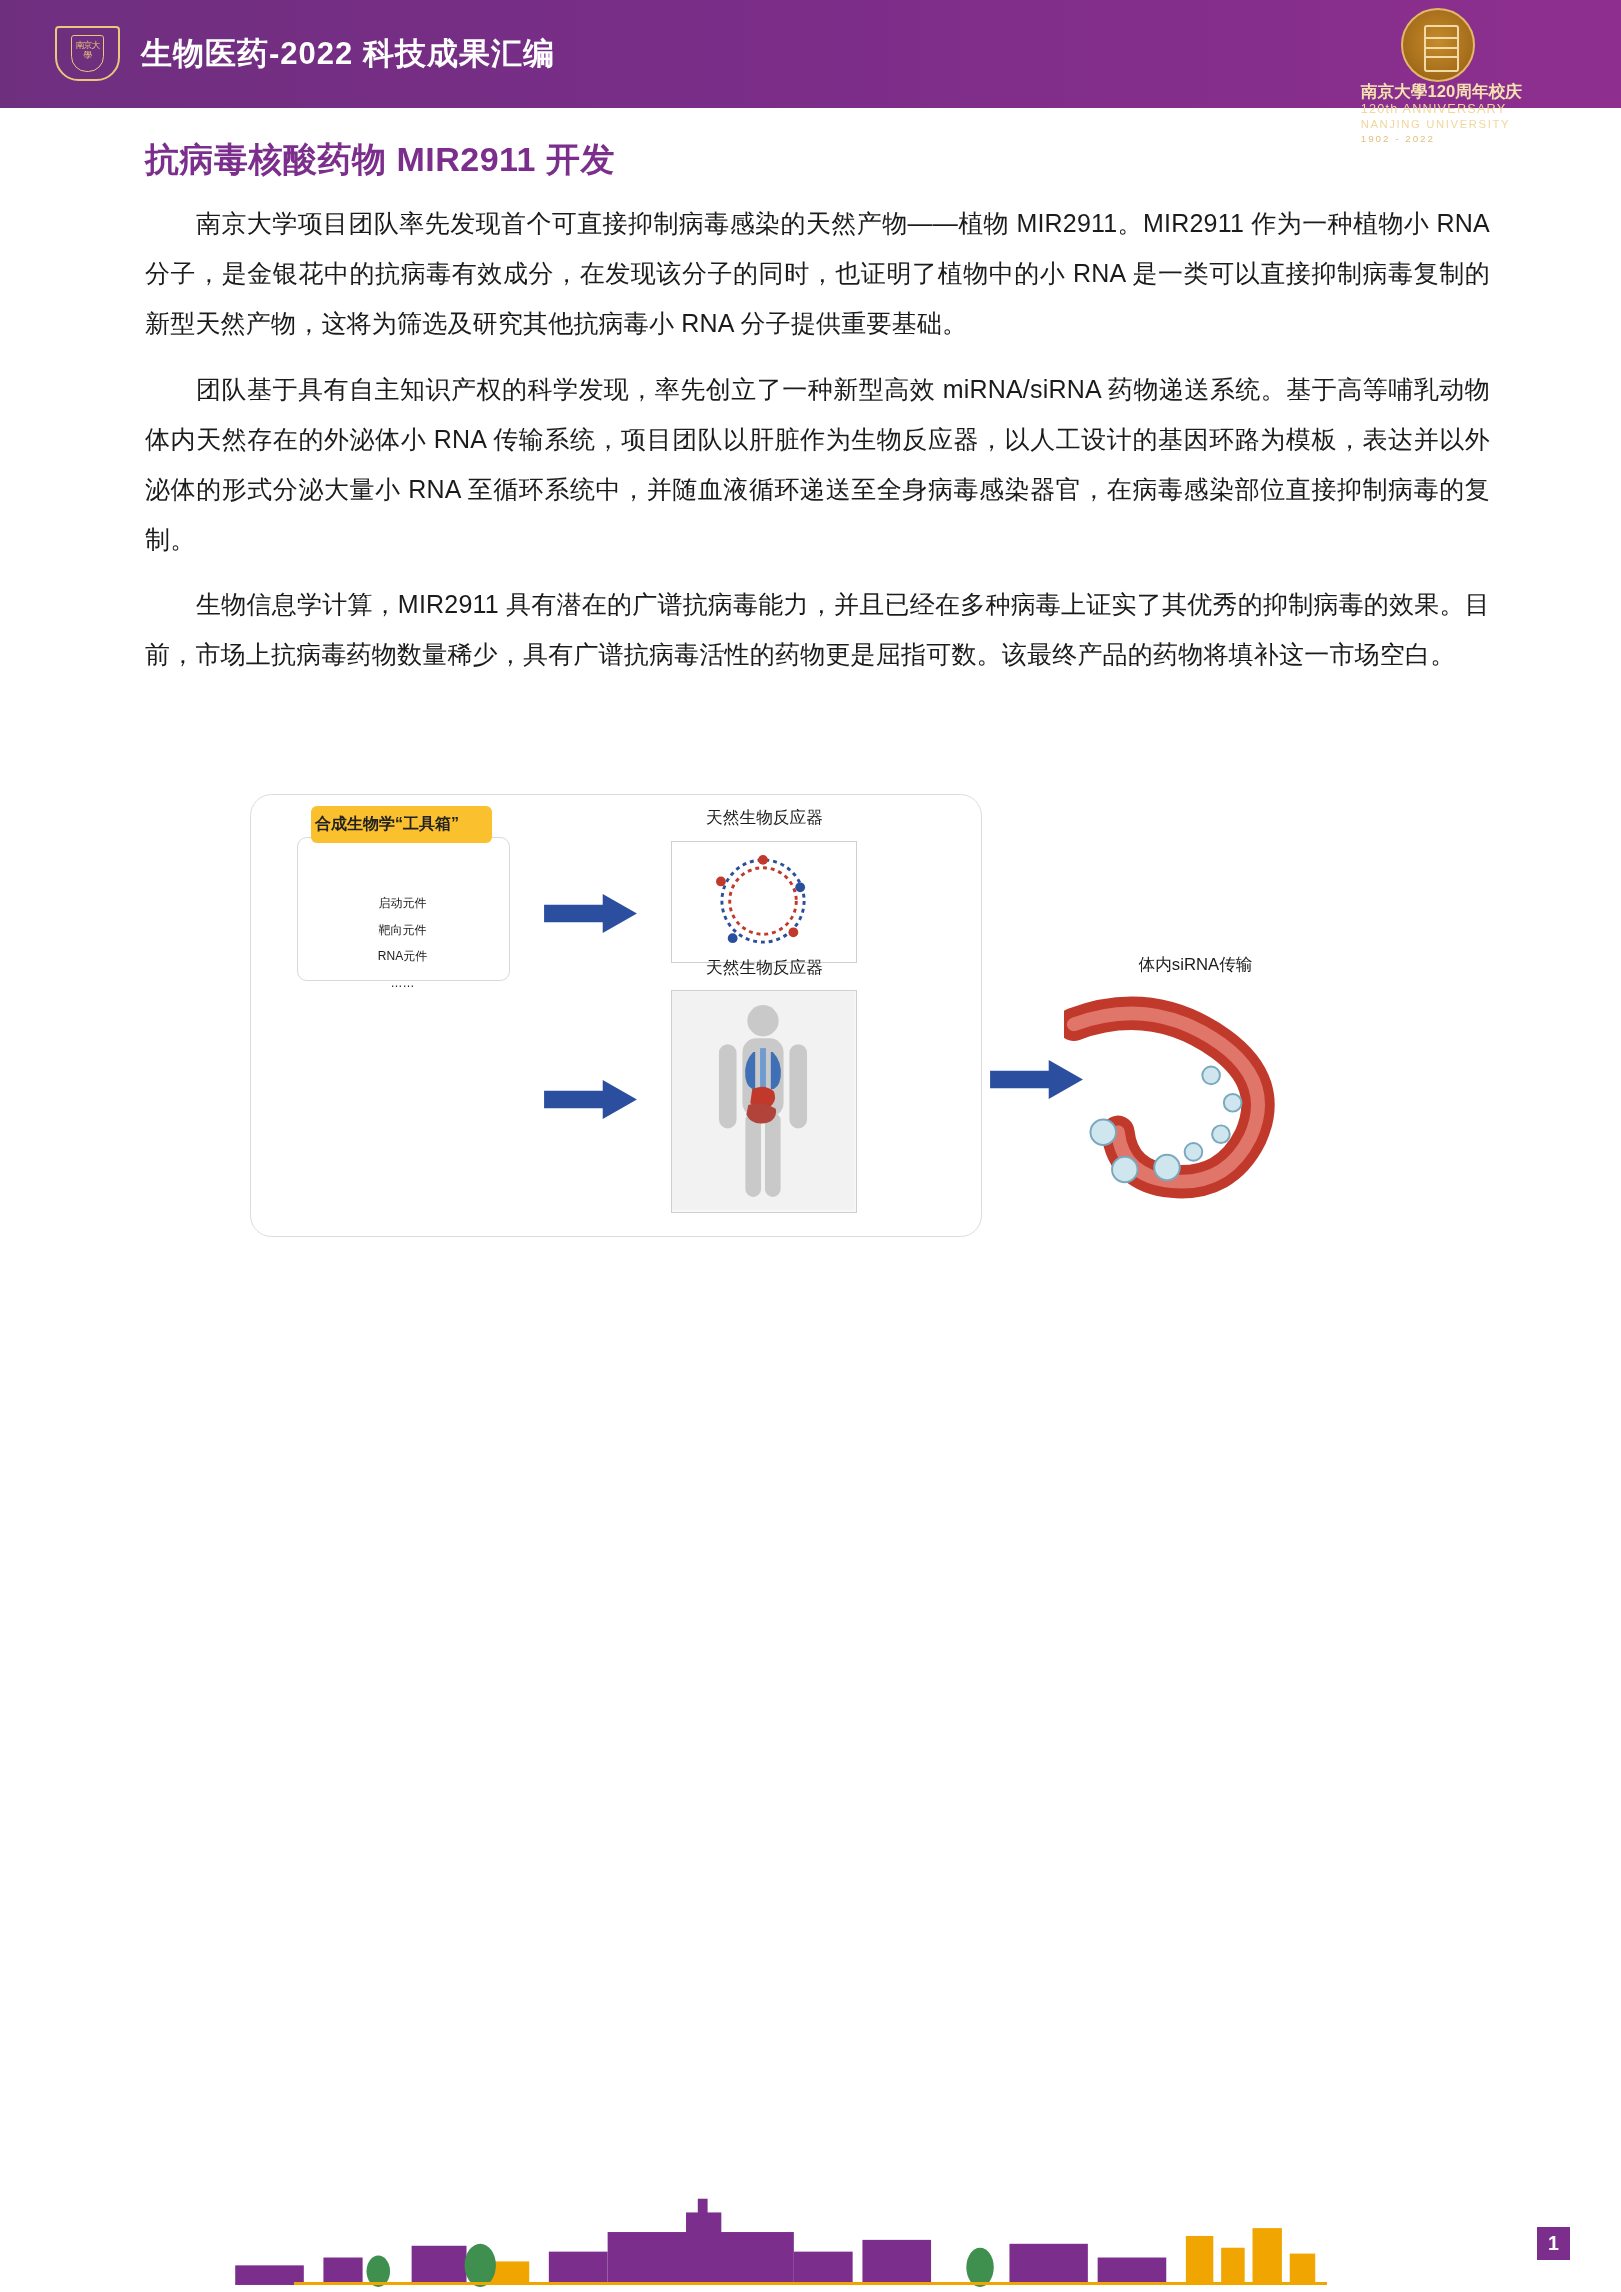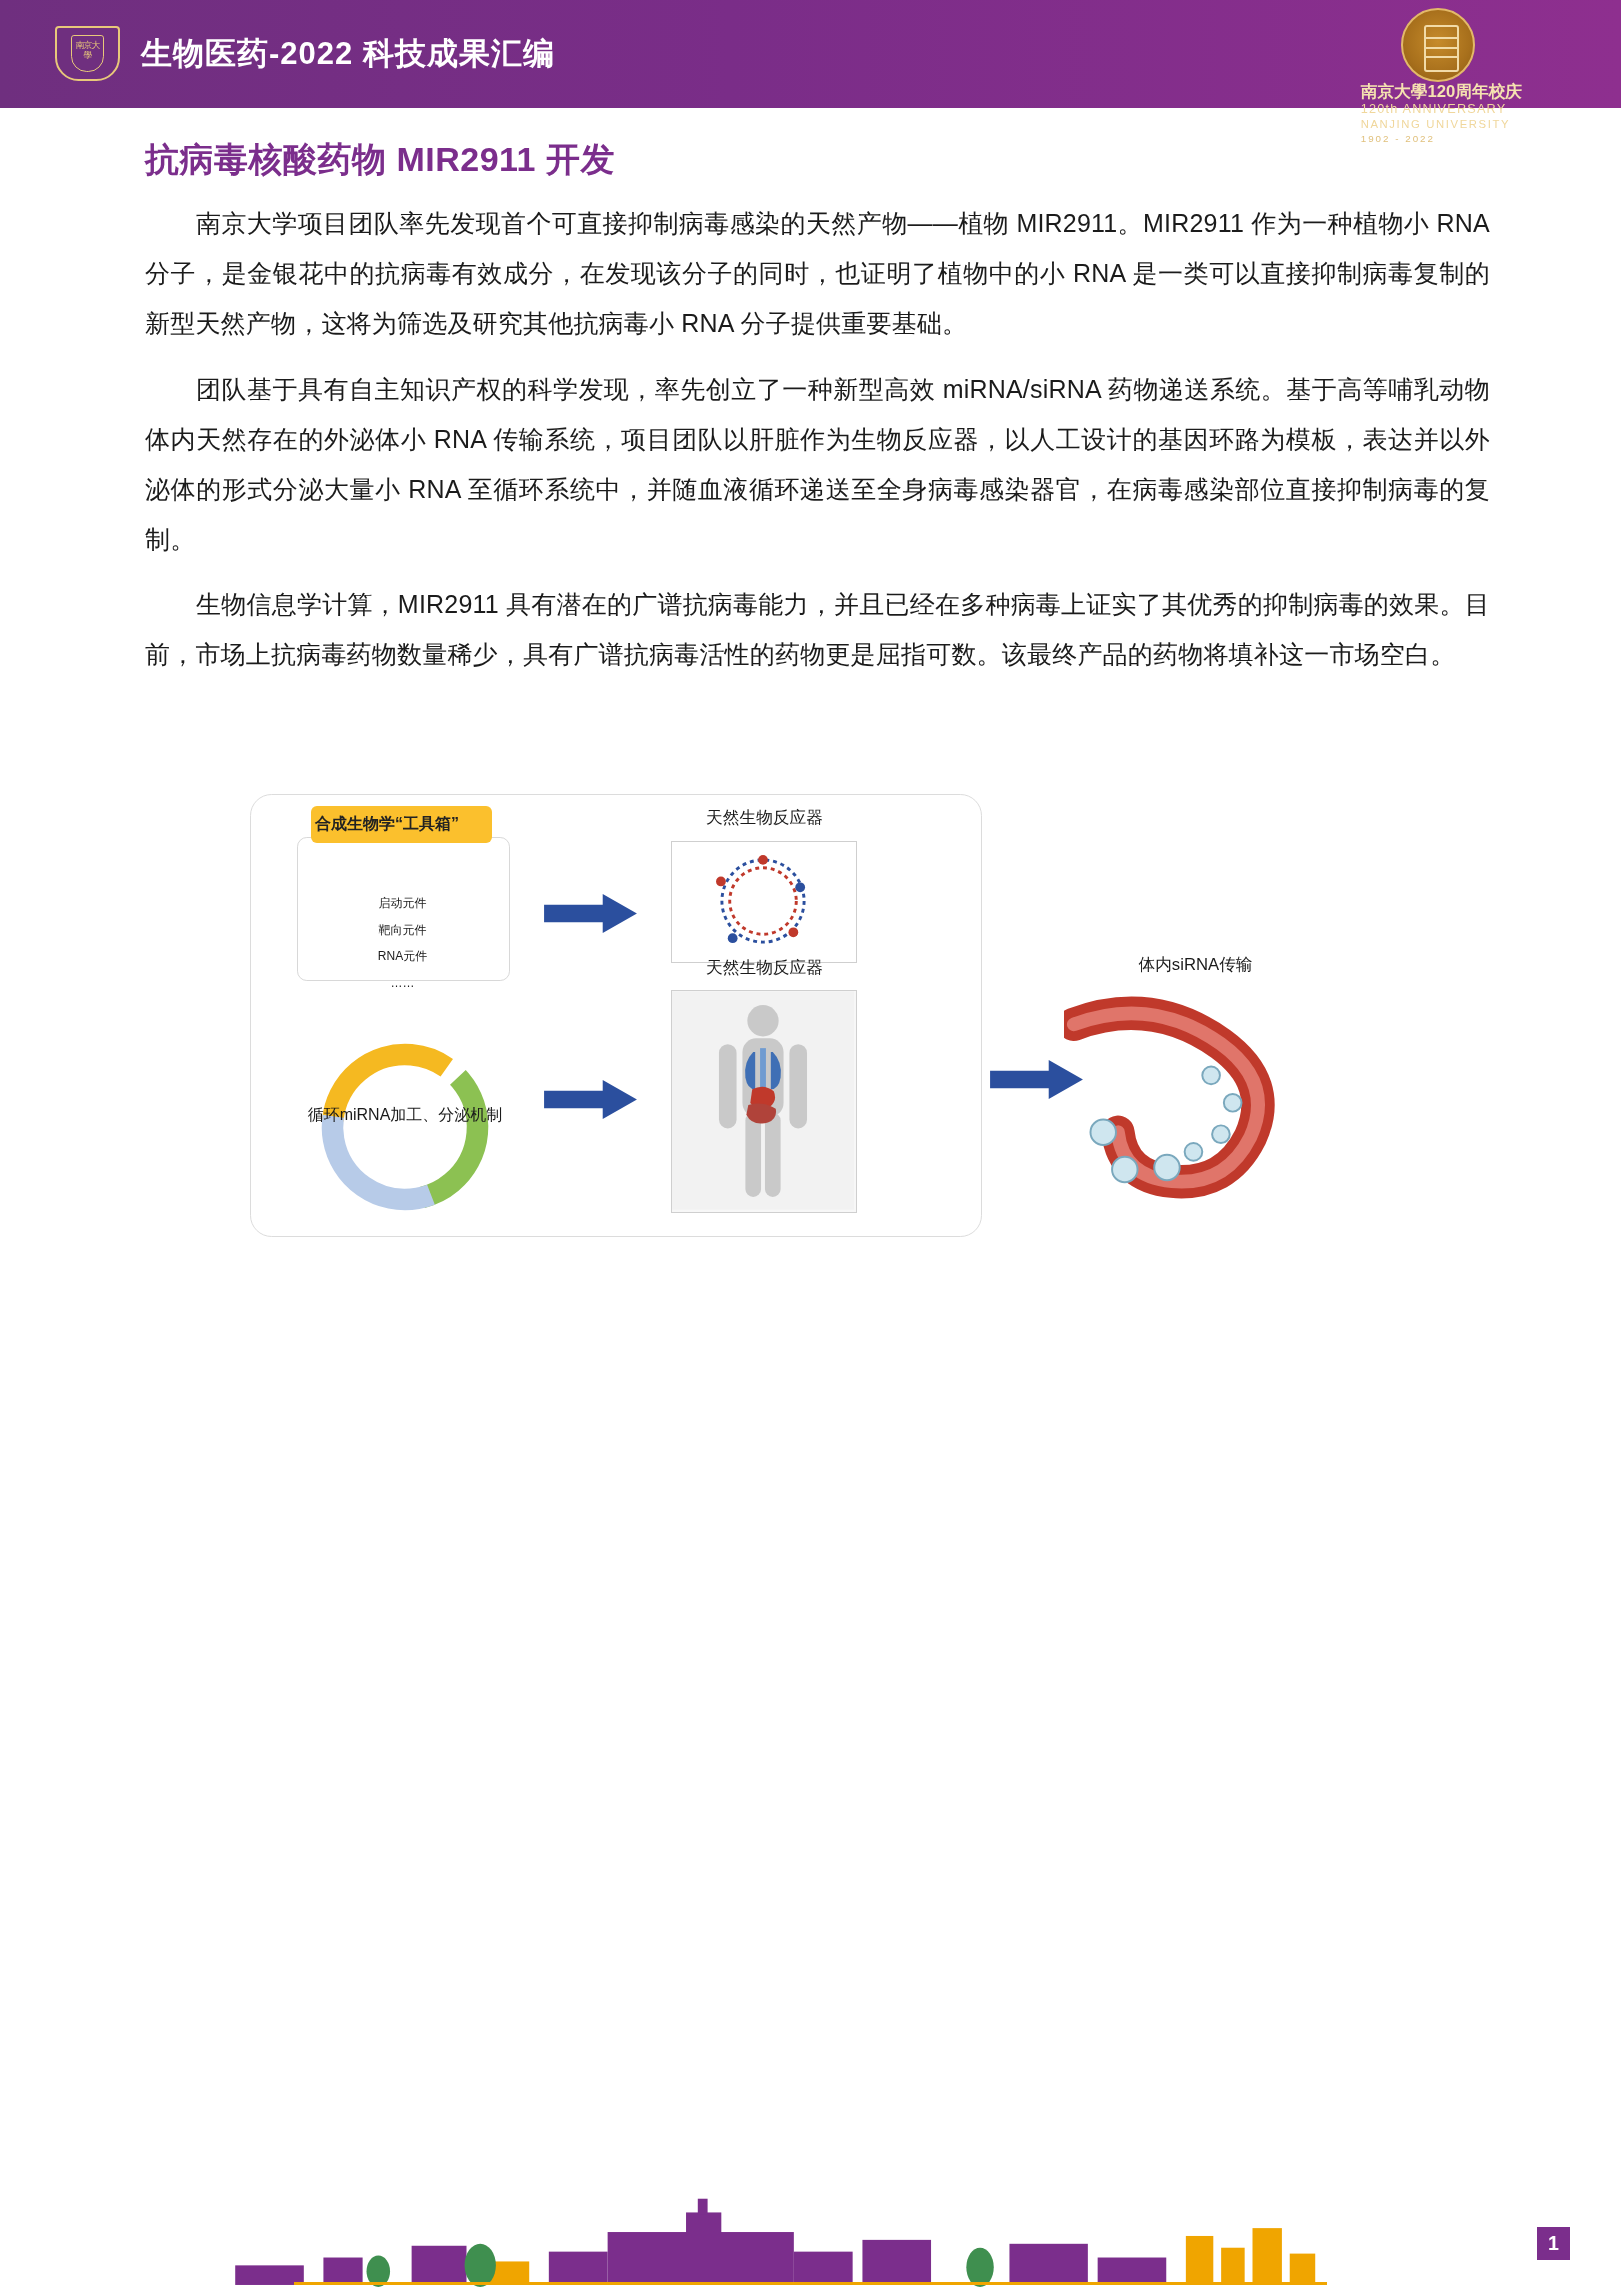--- a/index.html
+++ b/index.html
@@ -351,28 +351,20 @@
 
     <div class="toolbox-card"></div>
     <div class="toolbox-header">合成生物学“工具箱”</div>
     <div class="toolbox-list">
       <div>启动元件</div>
       <div>靶向元件</div>
       <div>RNA元件</div>
       <div>……</div>
     </div>
 
-    <div class="donut">
-      <svg width="196" height="196" viewBox="0 0 200 200" aria-hidden="true">
-        <circle cx="100" cy="100" r="74" fill="none" stroke="#f5b921" stroke-width="22" stroke-dasharray="155 310" transform="rotate(-175 100 100)"></circle>
-        <circle cx="100" cy="100" r="74" fill="none" stroke="#8cc152" stroke-width="22" stroke-dasharray="150 310" transform="rotate(-40 100 100)"></circle>
-        <circle cx="100" cy="100" r="74" fill="none" stroke="#b7cbe8" stroke-width="22" stroke-dasharray="140 310" transform="rotate(80 100 100)"></circle>
-      </svg>
-      <div class="donut-label">循环miRNA加工、分泌机制</div>
-    </div>
 
     <div class="arrow" style="left:294px; top:108px;">
       <svg width="93" height="43" viewBox="0 0 95 44">
         <polygon points="0,13 60,13 60,2 95,22 60,42 60,31 0,31" fill="#2b4f9e"></polygon>
       </svg>
     </div>
 
     <div class="arrow" style="left:294px; top:294px;">
       <svg width="93" height="43" viewBox="0 0 95 44">
         <polygon points="0,13 60,13 60,2 95,22 60,42 60,31 0,31" fill="#2b4f9e"></polygon>

